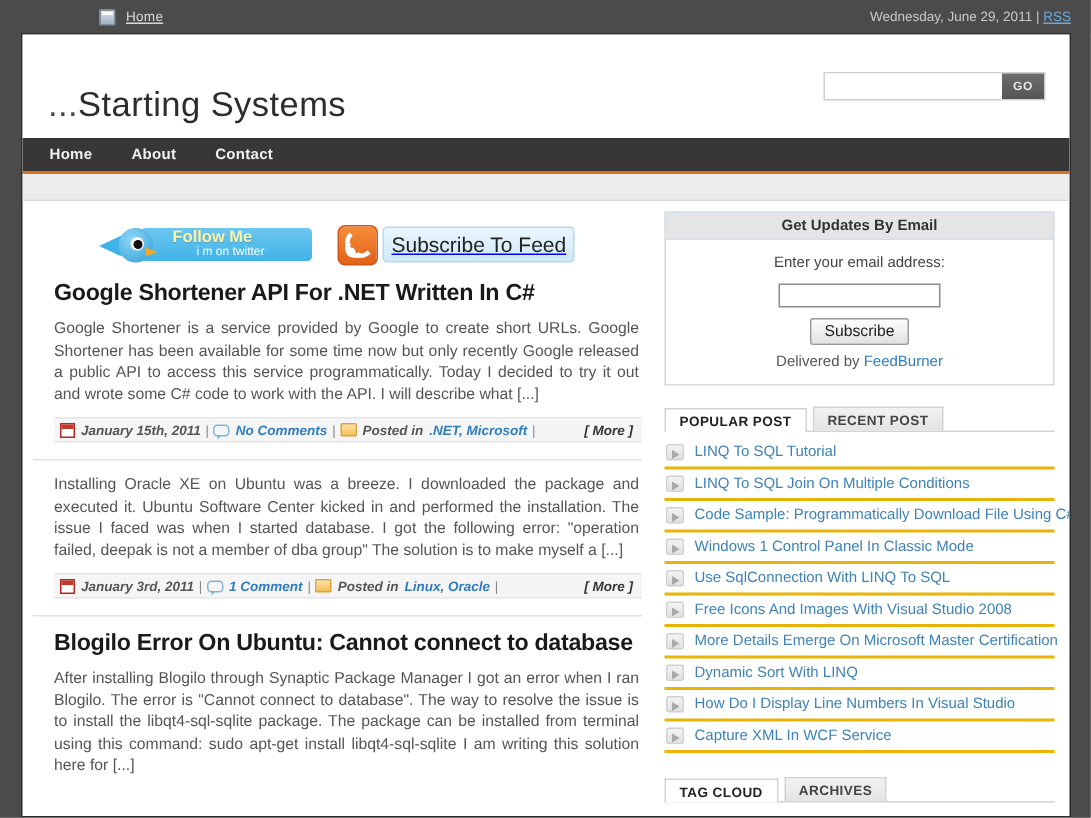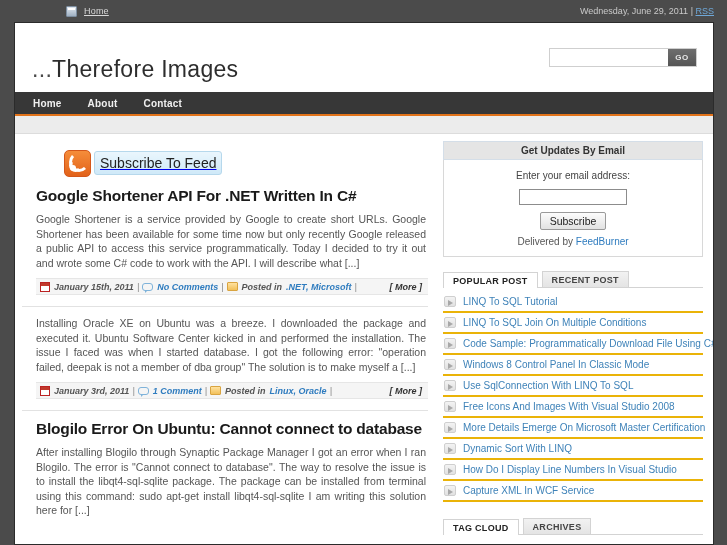--- a/index.html
+++ b/index.html
@@ -432,40 +432,52 @@
       <span>Wednesday, June 29, 2011</span>
       <span>|</span>
       <a class="rss" href="#">RSS</a>
     </div>
   </div>
 
   <div class="container">
 
     <div class="header">
       <div class="site-title">
-        <span class="dots">...</span><span>Therefore Images</span>
+        <span class="dots">...</span><span>Starting Systems</span>
       </div>
       <div class="searchbox">
         <input type="text" placeholder="" style="">
         <div class="search-go">GO</div>
       </div>
     </div>
 
     <div class="nav">
       <a href="#">Home</a>
       <a href="#">About</a>
       <a href="#">Contact</a>
     </div>
     <div class="subnav-band"></div>
 
     <div class="body">
 
       <div class="content">
 
         <div class="badges">
+          <a class="twitter-badge" href="#">
+            <span class="twitter-pill"></span>
+            <span class="bird">
+              <span class="bird-tail"></span>
+              <span class="bird-body"></span>
+              <span class="bird-eye"></span>
+              <span class="bird-pupil"></span>
+              <span class="bird-beak"></span>
+            </span>
+            <span class="tw-line1">Follow Me</span>
+            <span class="tw-line2">i m on twitter</span>
+          </a>
           <a class="rss-badge" href="#">
             <span class="rss-icon">
               <span class="dot"></span>
               <span class="arc1"></span>
               <span class="arc2"></span>
             </span>
             <span class="rss-label">Subscribe To Feed</span>
           </a>
         </div>
 
@@ -541,21 +553,21 @@
               <li>
                   <span class="arrow-icon"></span>
                   <a href="#">LINQ To SQL Join On Multiple Conditions</a>
                 </li>
               <li>
                   <span class="arrow-icon"></span>
                   <a href="#">Code Sample: Programmatically Download File Using C#</a>
                 </li>
               <li>
                   <span class="arrow-icon"></span>
-                  <a href="#">Windows 8 Control Panel In Classic Mode</a>
+                  <a href="#">Windows 1 Control Panel In Classic Mode</a>
                 </li>
               <li>
                   <span class="arrow-icon"></span>
                   <a href="#">Use SqlConnection With LINQ To SQL</a>
                 </li>
               <li>
                   <span class="arrow-icon"></span>
                   <a href="#">Free Icons And Images With Visual Studio 2008</a>
                 </li>
               <li>

